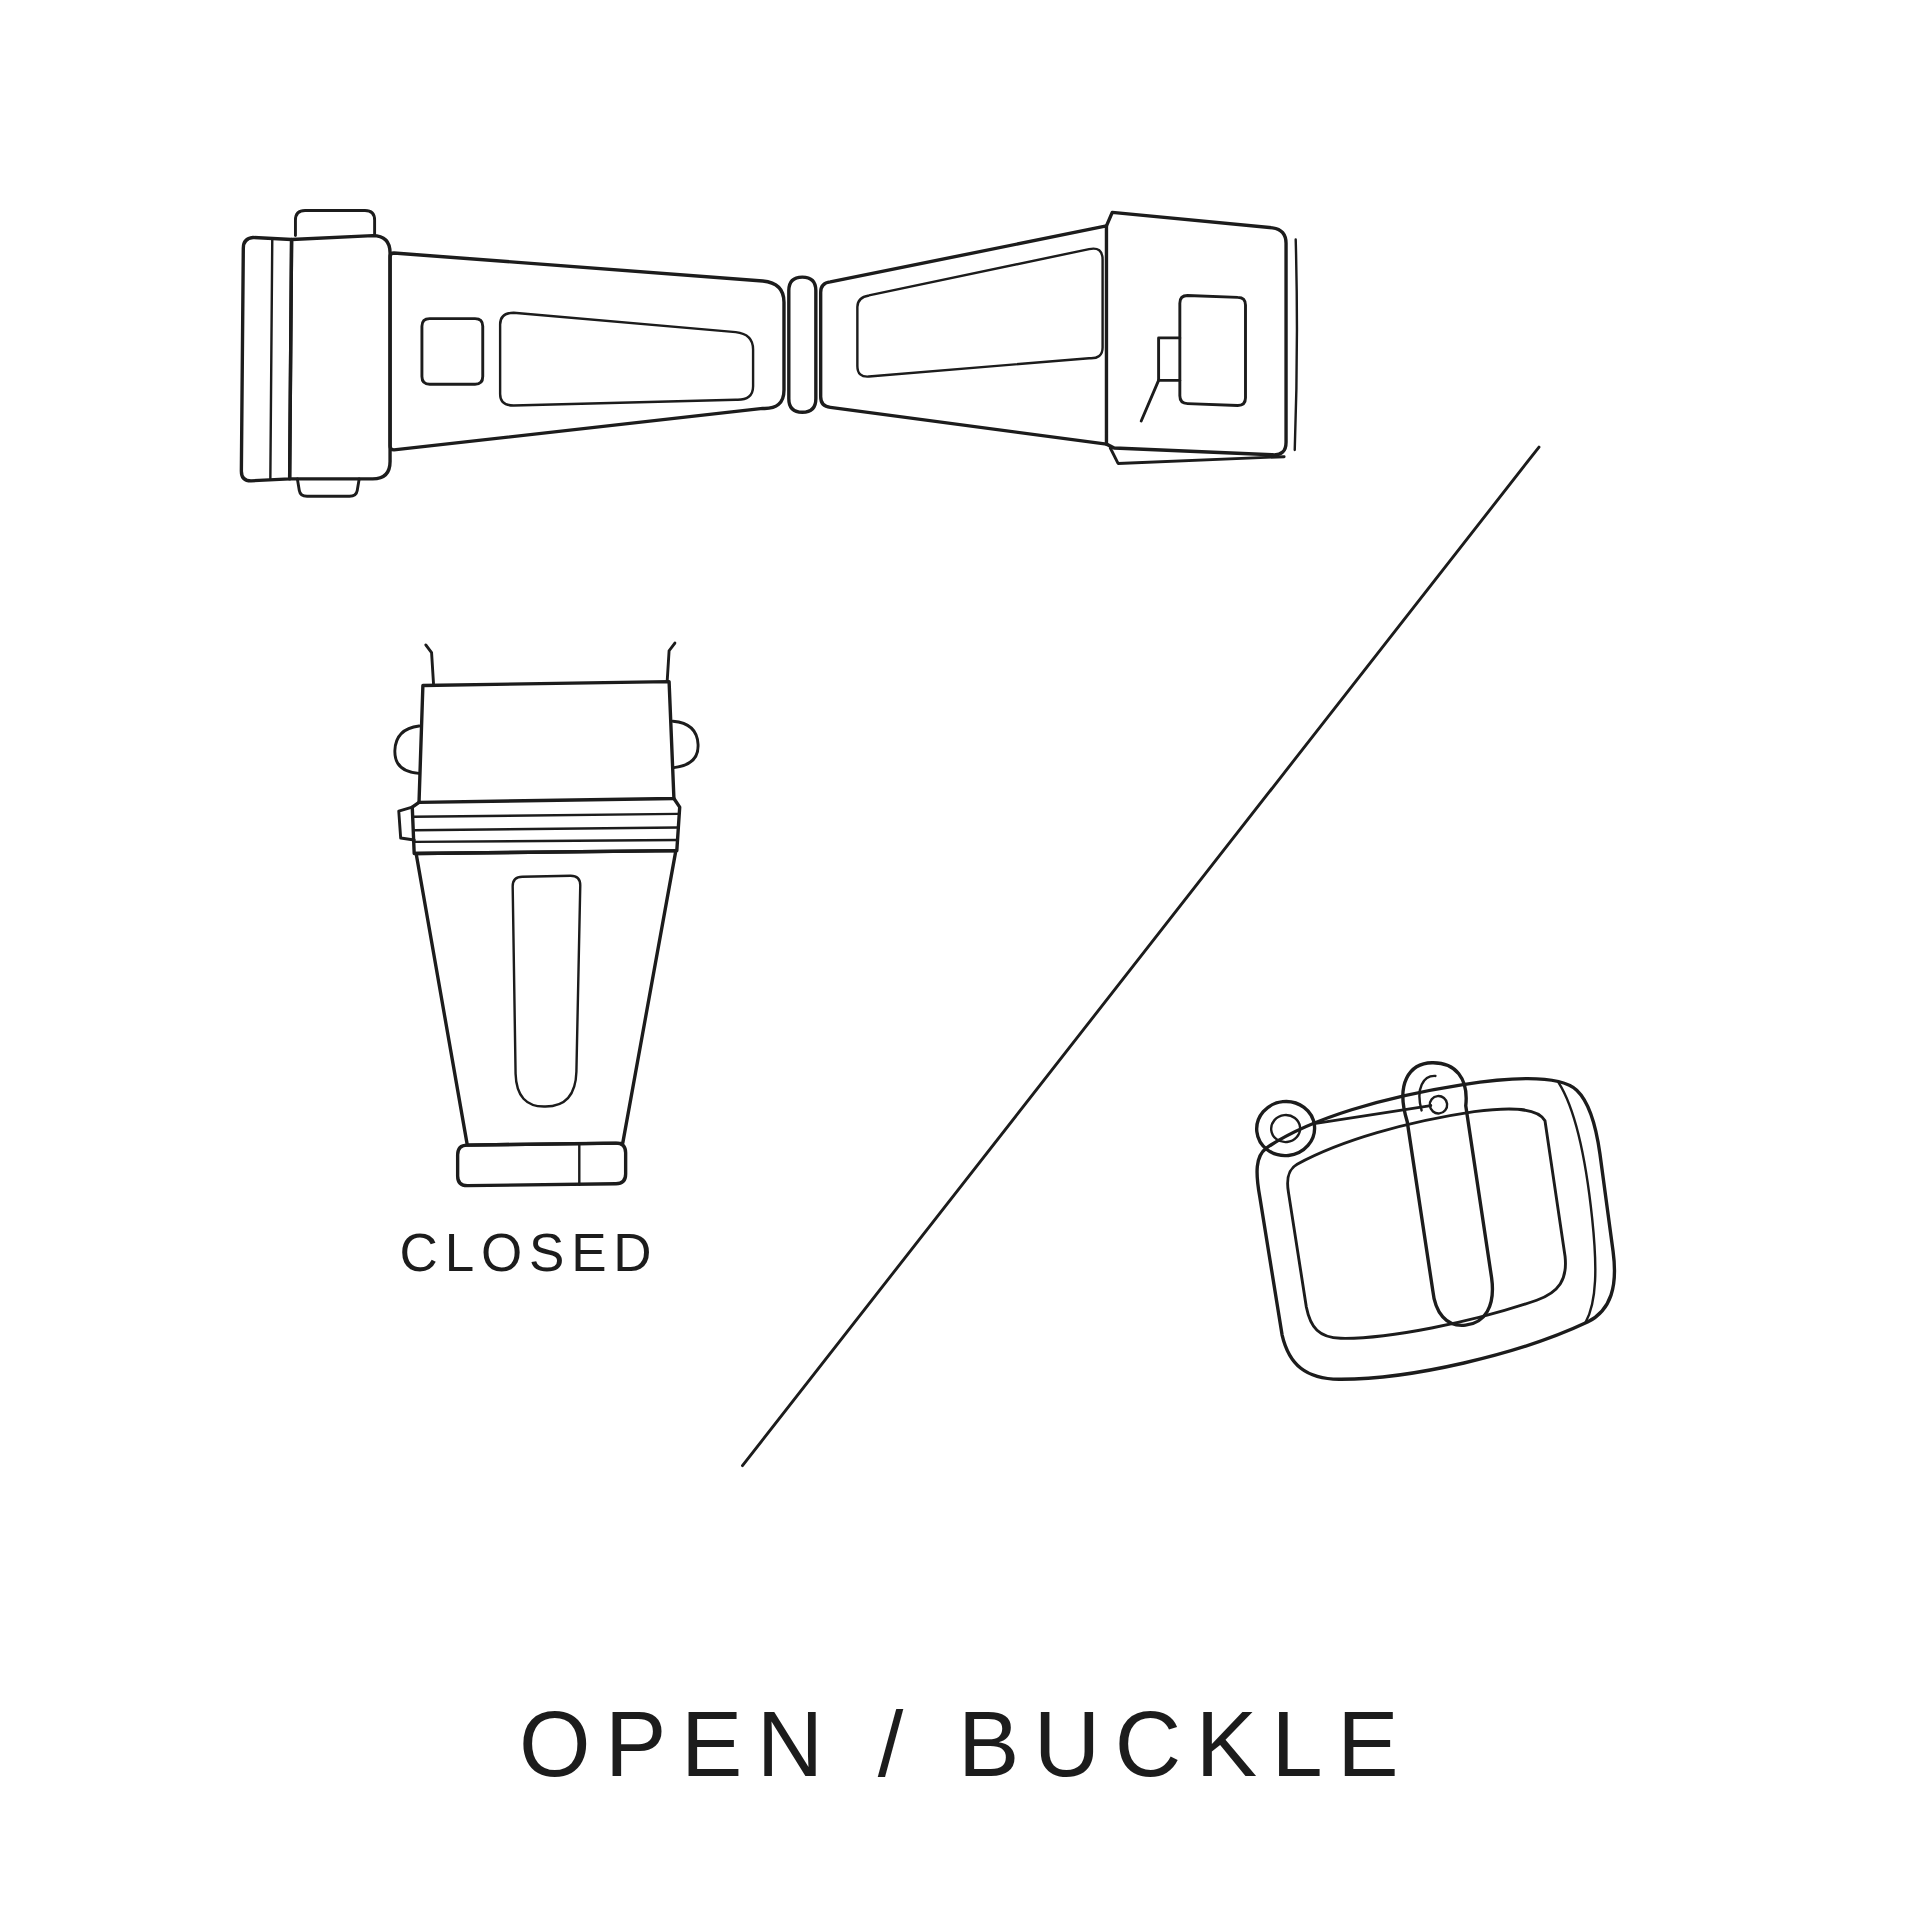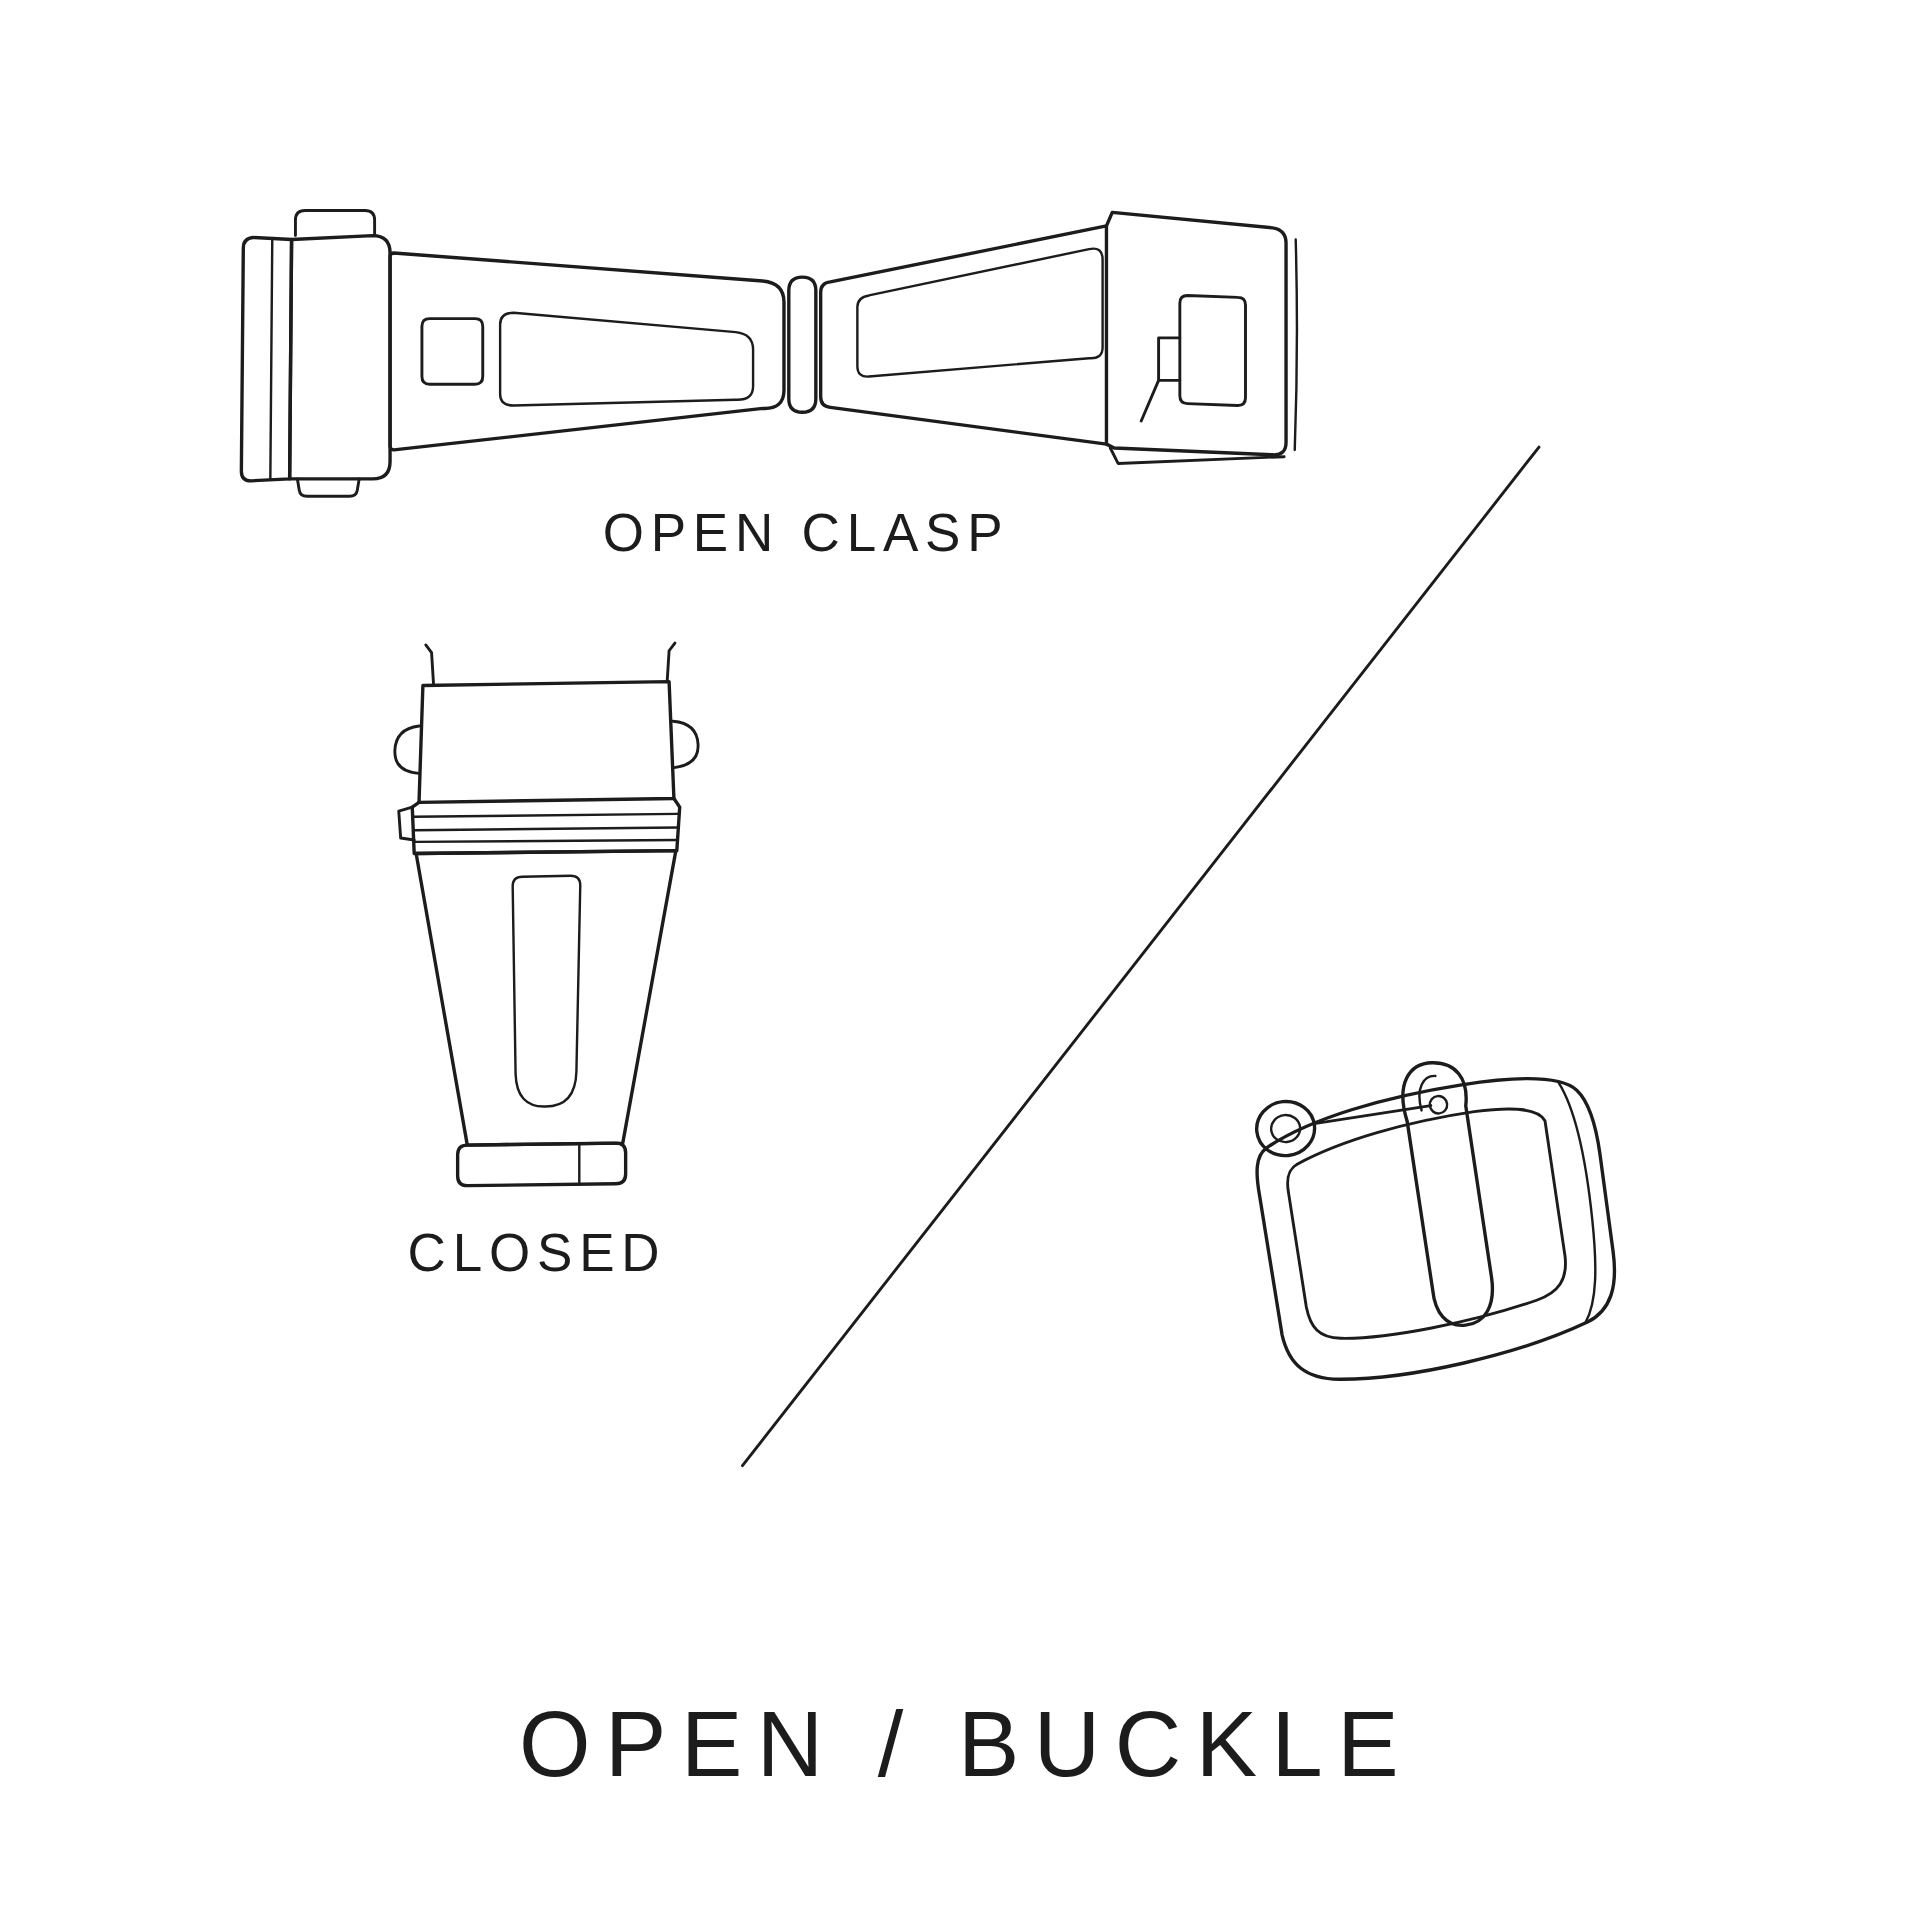--- a/index.html
+++ b/index.html
@@ -26,21 +26,21 @@
   .caption {
     position: absolute;
     transform: translateX(-50%);
     font-size: 53px;
     font-weight: 500;
     letter-spacing: 6.8px;
     color: #1c1c1c;
     white-space: nowrap;
   }
   .caption--open { left: 806px; top: 502px; }
-  .caption--closed { left: 529px; top: 1222px; margin-left: 8px; }
+  .caption--closed { left: 529px; top: 1222px; }
   .title {
     position: absolute;
     left: 966px;
     top: 1692px;
     transform: translateX(-50%);
     font-size: 92px;
     font-weight: 500;
     letter-spacing: 14.5px;
     color: #1c1c1c;
     white-space: nowrap;
@@ -122,20 +122,19 @@
       <ellipse cx="1344" cy="1154" rx="15" ry="14" stroke-width="2.5"></ellipse>
 
       <path d="M 1374,1152 L 1496,1146" stroke-width="3"></path>
       <circle cx="1504" cy="1146" r="9" stroke-width="2.5"></circle>
 
       <path d="M 1470,1160 C 1462,1120 1478,1100 1502,1102 C 1526,1104 1538,1122 1532,1150 L 1540,1330 C 1541,1360 1528,1376 1508,1376 C 1488,1376 1478,1360 1478,1336 L 1470,1160 Z"></path>
       <path d="M 1486,1150 C 1482,1126 1492,1114 1504,1116" stroke-width="2.5"></path>
     </g>
   </svg>
 
-  <div class="caption caption--open">OPEN CLASP</div>
 
   <div class="caption caption--closed">CLOSED</div>
 
   <div class="title">OPEN / BUCKLE</div>
 
 </div>
 
 
 </body></html>

